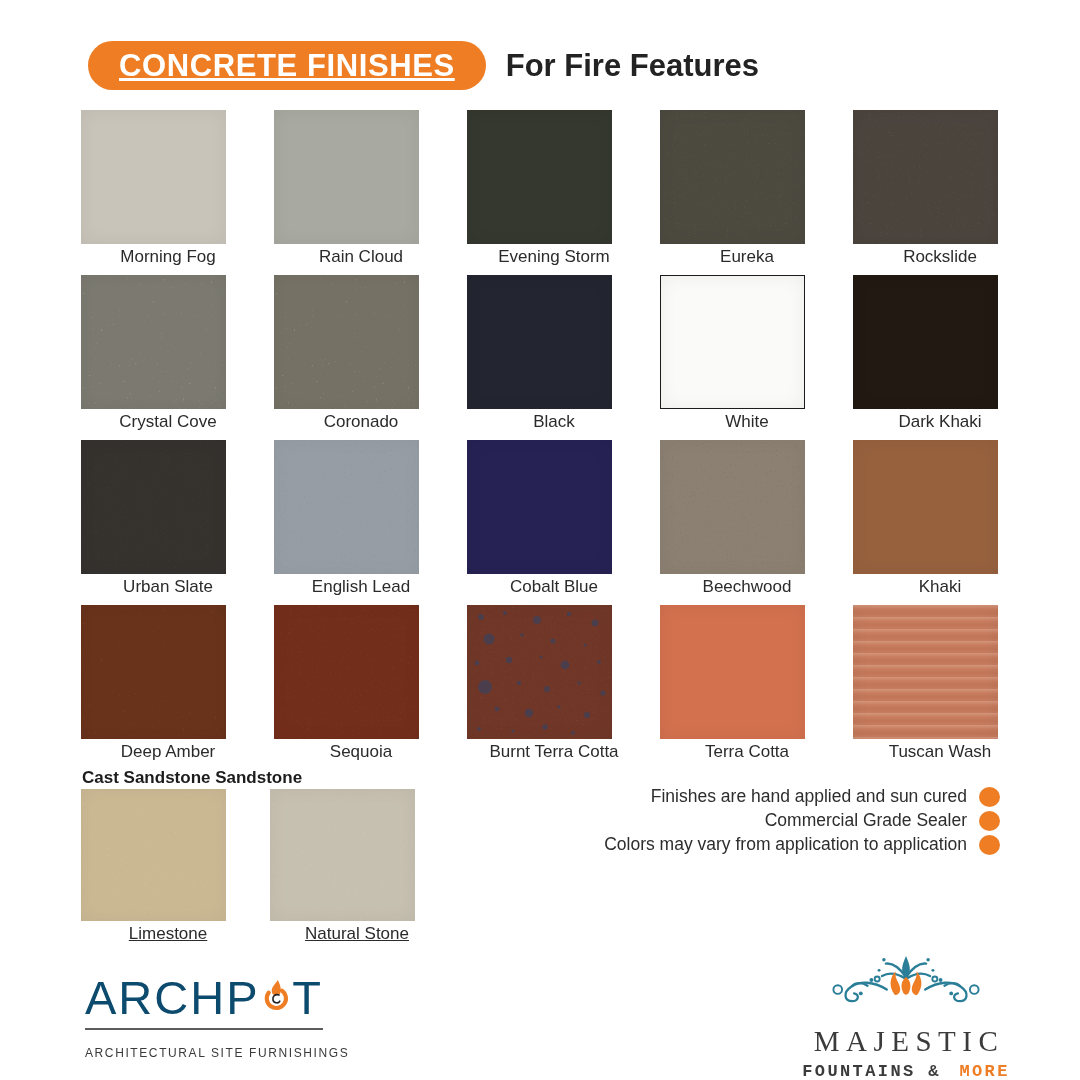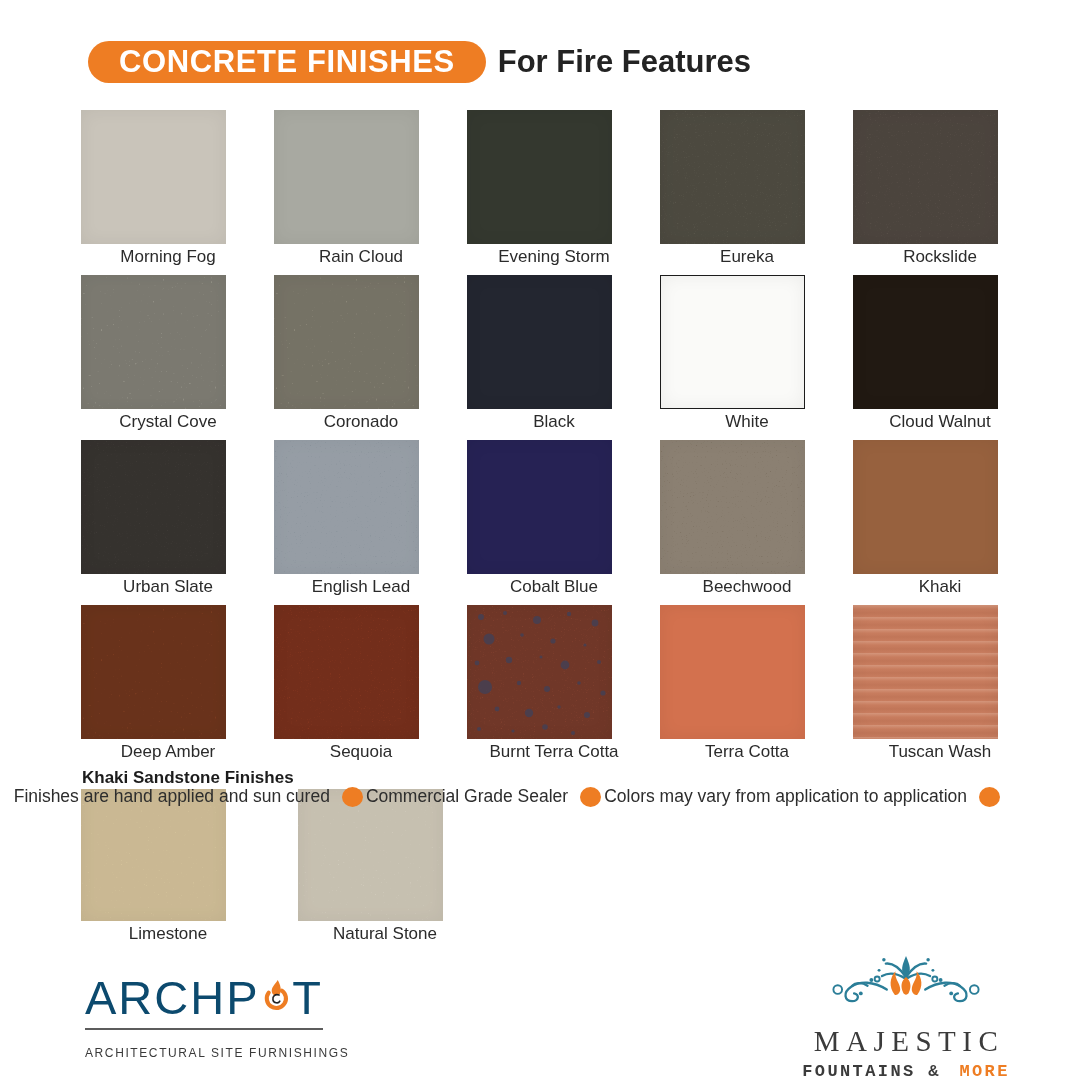--- a/index.html
+++ b/index.html
@@ -2,46 +2,46 @@
 <html><head>
 <meta charset="utf-8">
 <style>
   html,body{margin:0;padding:0;}
   body{
     width:1080px;height:1080px;position:relative;background:#ffffff;
     font-family:"Liberation Sans", sans-serif;color:#2b2b2b;overflow:hidden;
   }
   
   .header{position:absolute;left:88px;top:41px;display:flex;align-items:center;}
-  .badge{height:42px;display:flex;align-items:center;padding:0 31px;border-radius:28px;
-         color:#ffffff;font-size:31px;font-weight:800;letter-spacing:.6px;white-space:nowrap;}
-  .subtitle{margin-left:12px;font-size:31px;font-weight:600;color:#232323;white-space:nowrap;text-align:center;}
+  .badge{height:49px;display:flex;align-items:center;padding:0 31px;border-radius:28px;
+         color:#ffffff;font-size:31px;font-weight:800;letter-spacing:.6px;white-space:nowrap;text-decoration:underline;}
+  .subtitle{margin-left:20px;font-size:31px;font-weight:600;color:#232323;white-space:nowrap;text-align:center;}
   
   .grid{position:absolute;left:81px;top:110px;display:grid;
         grid-template-columns:repeat(5,145px);column-gap:48px;row-gap:8px;}
   .cell{width:174px;}
   .sw{width:145px;height:134px;position:relative;overflow:hidden;
       box-shadow:inset 0 0 18px rgba(0,0,0,.06);}
   .sw.bordered{border:1px solid #1c1c1c;width:143px;height:132px;}
   .lbl{font-size:17px;color:#2b2b2b;text-align:center;margin-top:2px;height:21px;
        line-height:21px;white-space:nowrap;}
   svg.tex{position:absolute;left:0;top:0;width:100%;height:100%;display:block;}
   .tex-grain{opacity:.30}.tex-coarse{opacity:.40}.tex-lite{opacity:.22}.tex-sand{opacity:.28}
   .splatter{position:absolute;left:0;top:0;width:100%;height:100%;}
   .streaks::after{content:"";position:absolute;inset:0;
     background:repeating-linear-gradient(180deg,
       rgba(255,235,220,.22) 0px, rgba(255,235,220,0) 4px,
       rgba(140,65,38,.12) 8px, rgba(255,235,220,0) 12px);}
   
   .sandstone-title{position:absolute;left:82px;top:768px;font-size:17px;font-weight:800;color:#1c1c1c;}
   .sandstone-grid{position:absolute;left:81px;top:789px;display:grid;
-                  grid-template-columns:repeat(2,145px);column-gap:72px;}
+                  grid-template-columns:repeat(2,145px);column-gap:44px;text-decoration:underline;}
   .sandstone-grid .sw{height:132px;}
   
-  .notes{position:absolute;right:80px;top:786px;display:flex;flex-direction:row;
+  .notes{position:absolute;right:80px;top:786px;display:flex;flex-direction:column;
          gap:3px;align-items:flex-end;}
   .note-row{display:flex;align-items:center;font-size:17.5px;color:#2d2d2d;white-space:nowrap;}
   .bullet{width:21px;height:20px;border-radius:50%;margin-left:12px;flex:none;}
   
   .archpot{position:absolute;left:85px;top:972px;width:238px;}
   .ap-word{display:flex;align-items:flex-end;font-size:47px;font-weight:300;
            letter-spacing:2px;color:#0c4a6e;line-height:44px;}
   .ap-oflame{margin:0 2px 2px 2px;}
   .ap-line{margin-top:8px;border-top:2px solid #5c5c5c;width:238px;}
   .ap-tag{margin-top:16px;font-size:12px;letter-spacing:1.6px;color:#3a3a3a;white-space:nowrap;font-weight:500;}
@@ -130,21 +130,21 @@
   <div class="cell">
     <div class="sw" style="background-color: rgb(35, 38, 48);"></div>
     <div class="lbl">Black</div>
   </div>
   <div class="cell">
     <div class="sw bordered" style="background-color: rgb(250, 250, 248);"></div>
     <div class="lbl">White</div>
   </div>
   <div class="cell">
     <div class="sw" style="background-color: rgb(33, 25, 18);"></div>
-    <div class="lbl">Cloud Walnut</div>
+    <div class="lbl">Dark Khaki</div>
   </div>
 
   <div class="cell">
     <div class="sw" style="background-color: rgb(77, 72, 67);">
         <svg class="tex tex-grain">
           <rect width="100%" height="100%" filter="url(#f-grain)"></rect>
         </svg>
       </div>
     <div class="lbl">Urban Slate</div>
   </div>
@@ -231,21 +231,21 @@
   <div class="cell">
     <div class="sw" style="background-color: rgb(211, 113, 78);"></div>
     <div class="lbl">Terra Cotta</div>
   </div>
   <div class="cell">
     <div class="sw streaks" style="background-color: rgb(200, 125, 95);"></div>
     <div class="lbl">Tuscan Wash</div>
   </div>
 </div>
 
-<div class="sandstone-title">Khaki Sandstone Finishes</div>
+<div class="sandstone-title">Cast Sandstone Sandstone</div>
 <div class="sandstone-grid">
   <div class="cell">
     <div class="sw" style="background-color: rgb(233, 215, 170);">
         <svg class="tex tex-sand">
           <rect width="100%" height="100%" filter="url(#f-sand)"></rect>
         </svg>
       </div>
     <div class="lbl">Limestone</div>
   </div>
   <div class="cell">

